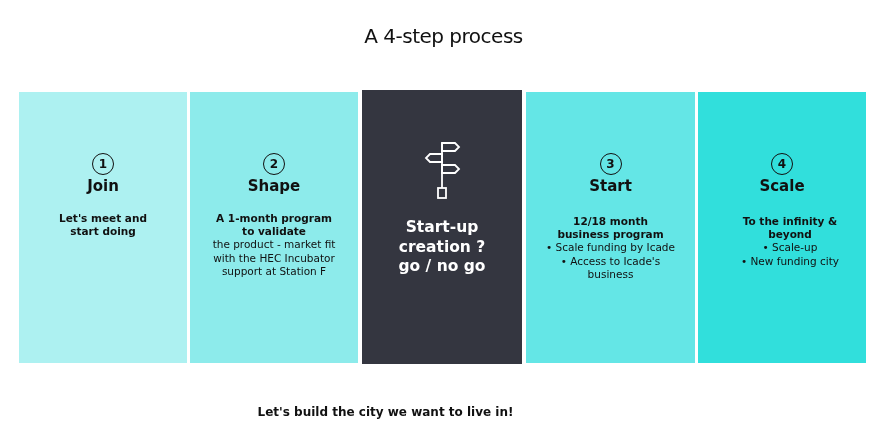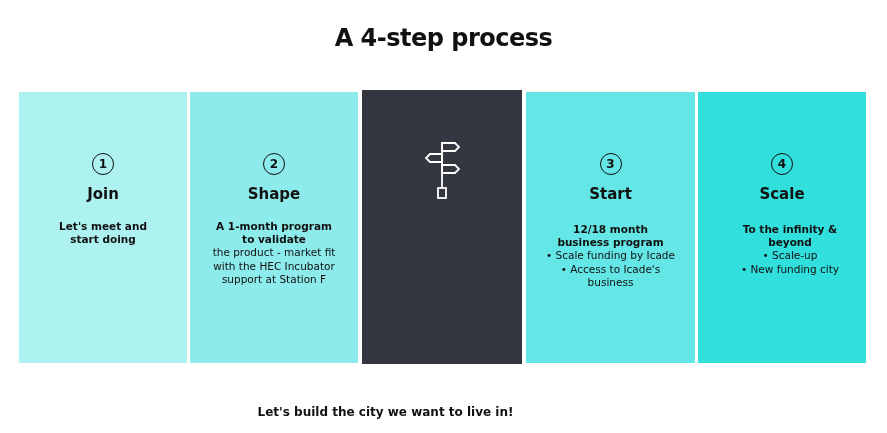--- a/index.html
+++ b/index.html
@@ -1,25 +1,25 @@
 <!DOCTYPE html>
 <html><head>
 <meta charset="utf-8">
 <style>
   html, body { margin:0; padding:0; background:#ffffff; }
   body { width:887px; height:433px; position:relative; overflow:hidden;
          font-family:"DejaVu Sans", sans-serif; color:#111111; }
   .title { position:absolute; left:0; width:887px; top:24px; text-align:center;
-           font-size:24px; font-weight:bold; letter-spacing:-0.5px; }
+           font-size:20px; font-weight:normal; letter-spacing:-0.5px; }
   .panel { position:absolute; top:92px; height:271px; box-sizing:border-box;
            text-align:center; }
   .num { width:20px; height:20px; border:1.6px solid #111; border-radius:50%;
          margin:61px auto 0; font-size:12px; font-weight:bold; line-height:20px;
          box-sizing:content-box; }
-  .step-name { font-size:15px; font-weight:bold; margin-top:10px; }
+  .step-name { font-size:15px; font-weight:bold; margin-top:2px; }
   .desc { margin-top:17px; font-size:10.5px; line-height:13.2px; padding:0 10px; }
   .desc .b { font-weight:bold; display:block; }
   .desc .n { display:block; }
   .dark { color:#ffffff; }
   .dark .q { font-size:15.5px; font-weight:bold; line-height:19.5px; margin-top:18px; }
   .footer { position:absolute; left:0; width:771px; top:405px; text-align:center;
             font-size:12px; font-weight:bold; }
 </style>
 </head>
 <body>
@@ -46,20 +46,25 @@
 <div class="panel dark" style="left:362px;top:90px;height:274px;width:160px;background:#343640;">
   <div style="margin:50px auto 0;width:40px;height:60px;">
     <svg width="40" height="60" viewBox="0 0 40 60" fill="none" stroke="#ffffff" stroke-width="1.8" stroke-linejoin="miter">
       <line x1="20" y1="3" x2="20" y2="48"></line>
       <path d="M20 3 H33 L37 7 L33 11 H20 Z"></path>
       <path d="M20 14 H8 L4 18 L8 22 H20 Z"></path>
       <path d="M20 25 H33 L37 29 L33 33 H20 Z"></path>
       <rect x="16" y="48" width="8" height="10"></rect>
     </svg>
   </div>
+  <div class="q">
+    <div>Start-up</div>
+    <div>creation ?</div>
+    <div>go / no go</div>
+  </div>
 </div>
 
 <div class="panel" style="left:526px;width:169px;background:#64e6e6;">
   <div class="num">3</div>
   <div class="step-name">Start</div>
   <div class="desc" style="margin-top:20px;padding:0 14px;">
     <span class="b" style="padding:0 6px;">12/18 month business program</span>
     <span class="n">• Scale funding by Icade</span>
     <span class="n" style="padding:0 14px;">• Access to Icade's business</span>
   </div>

